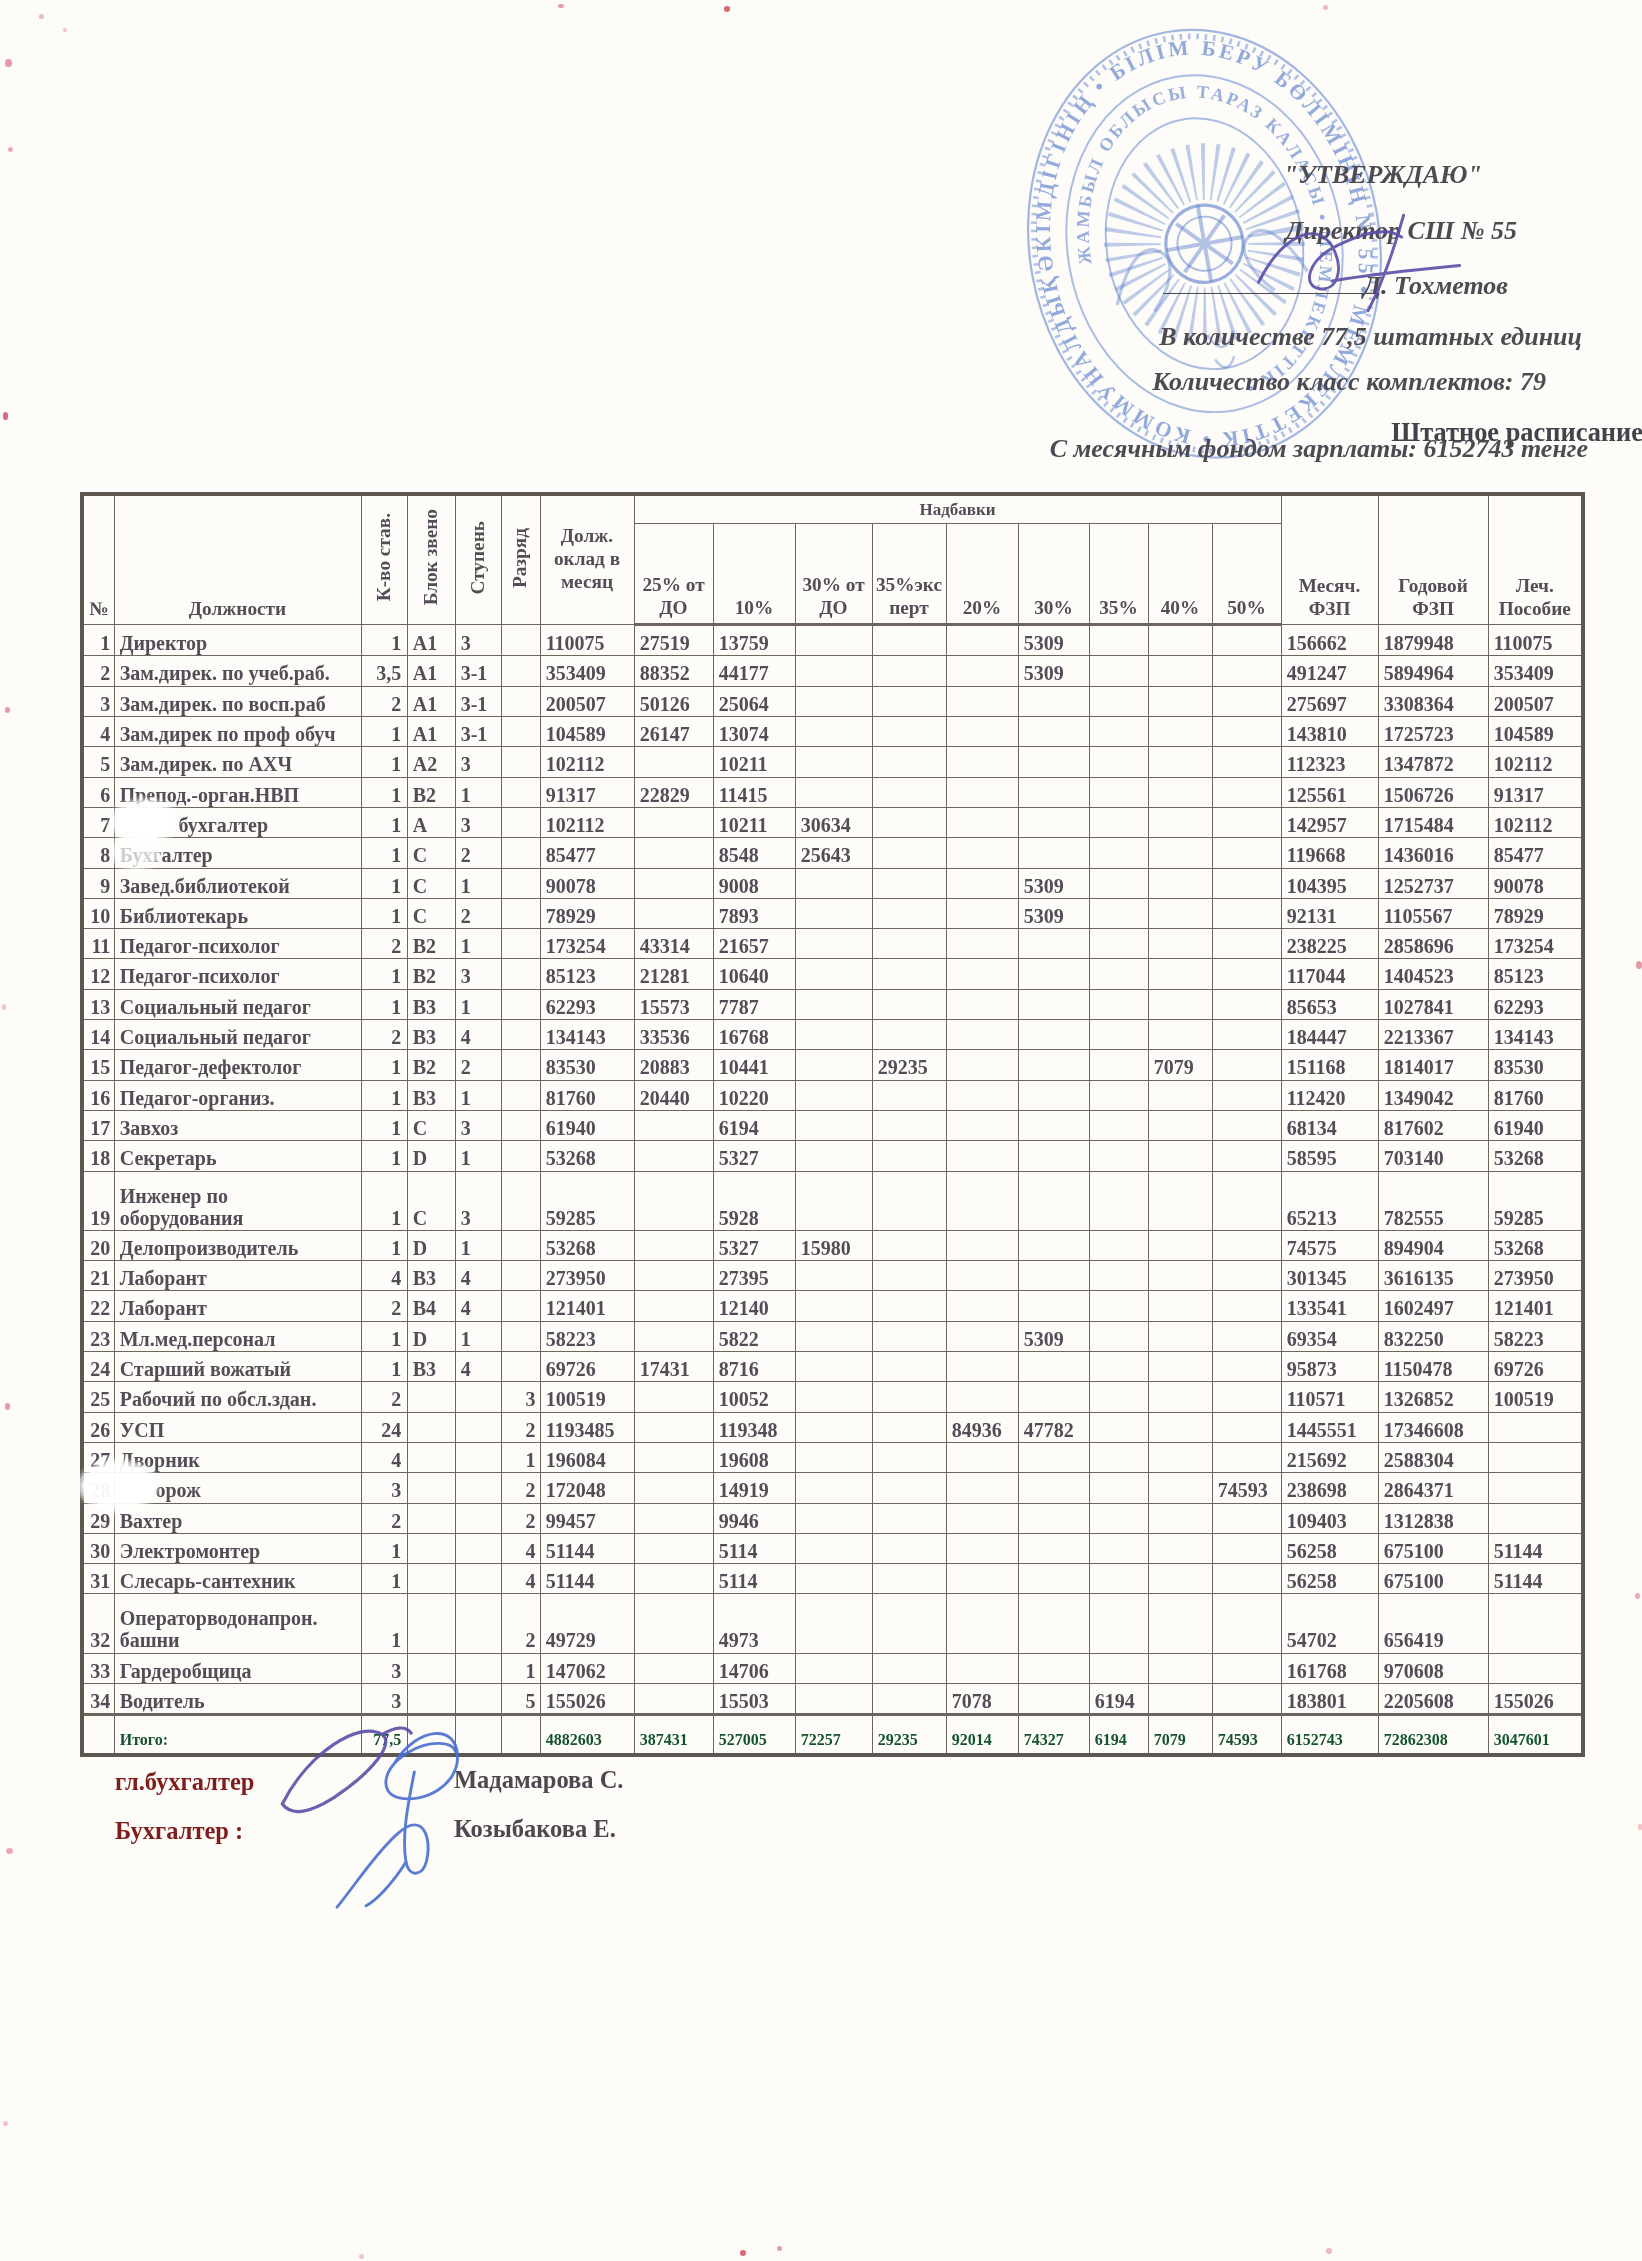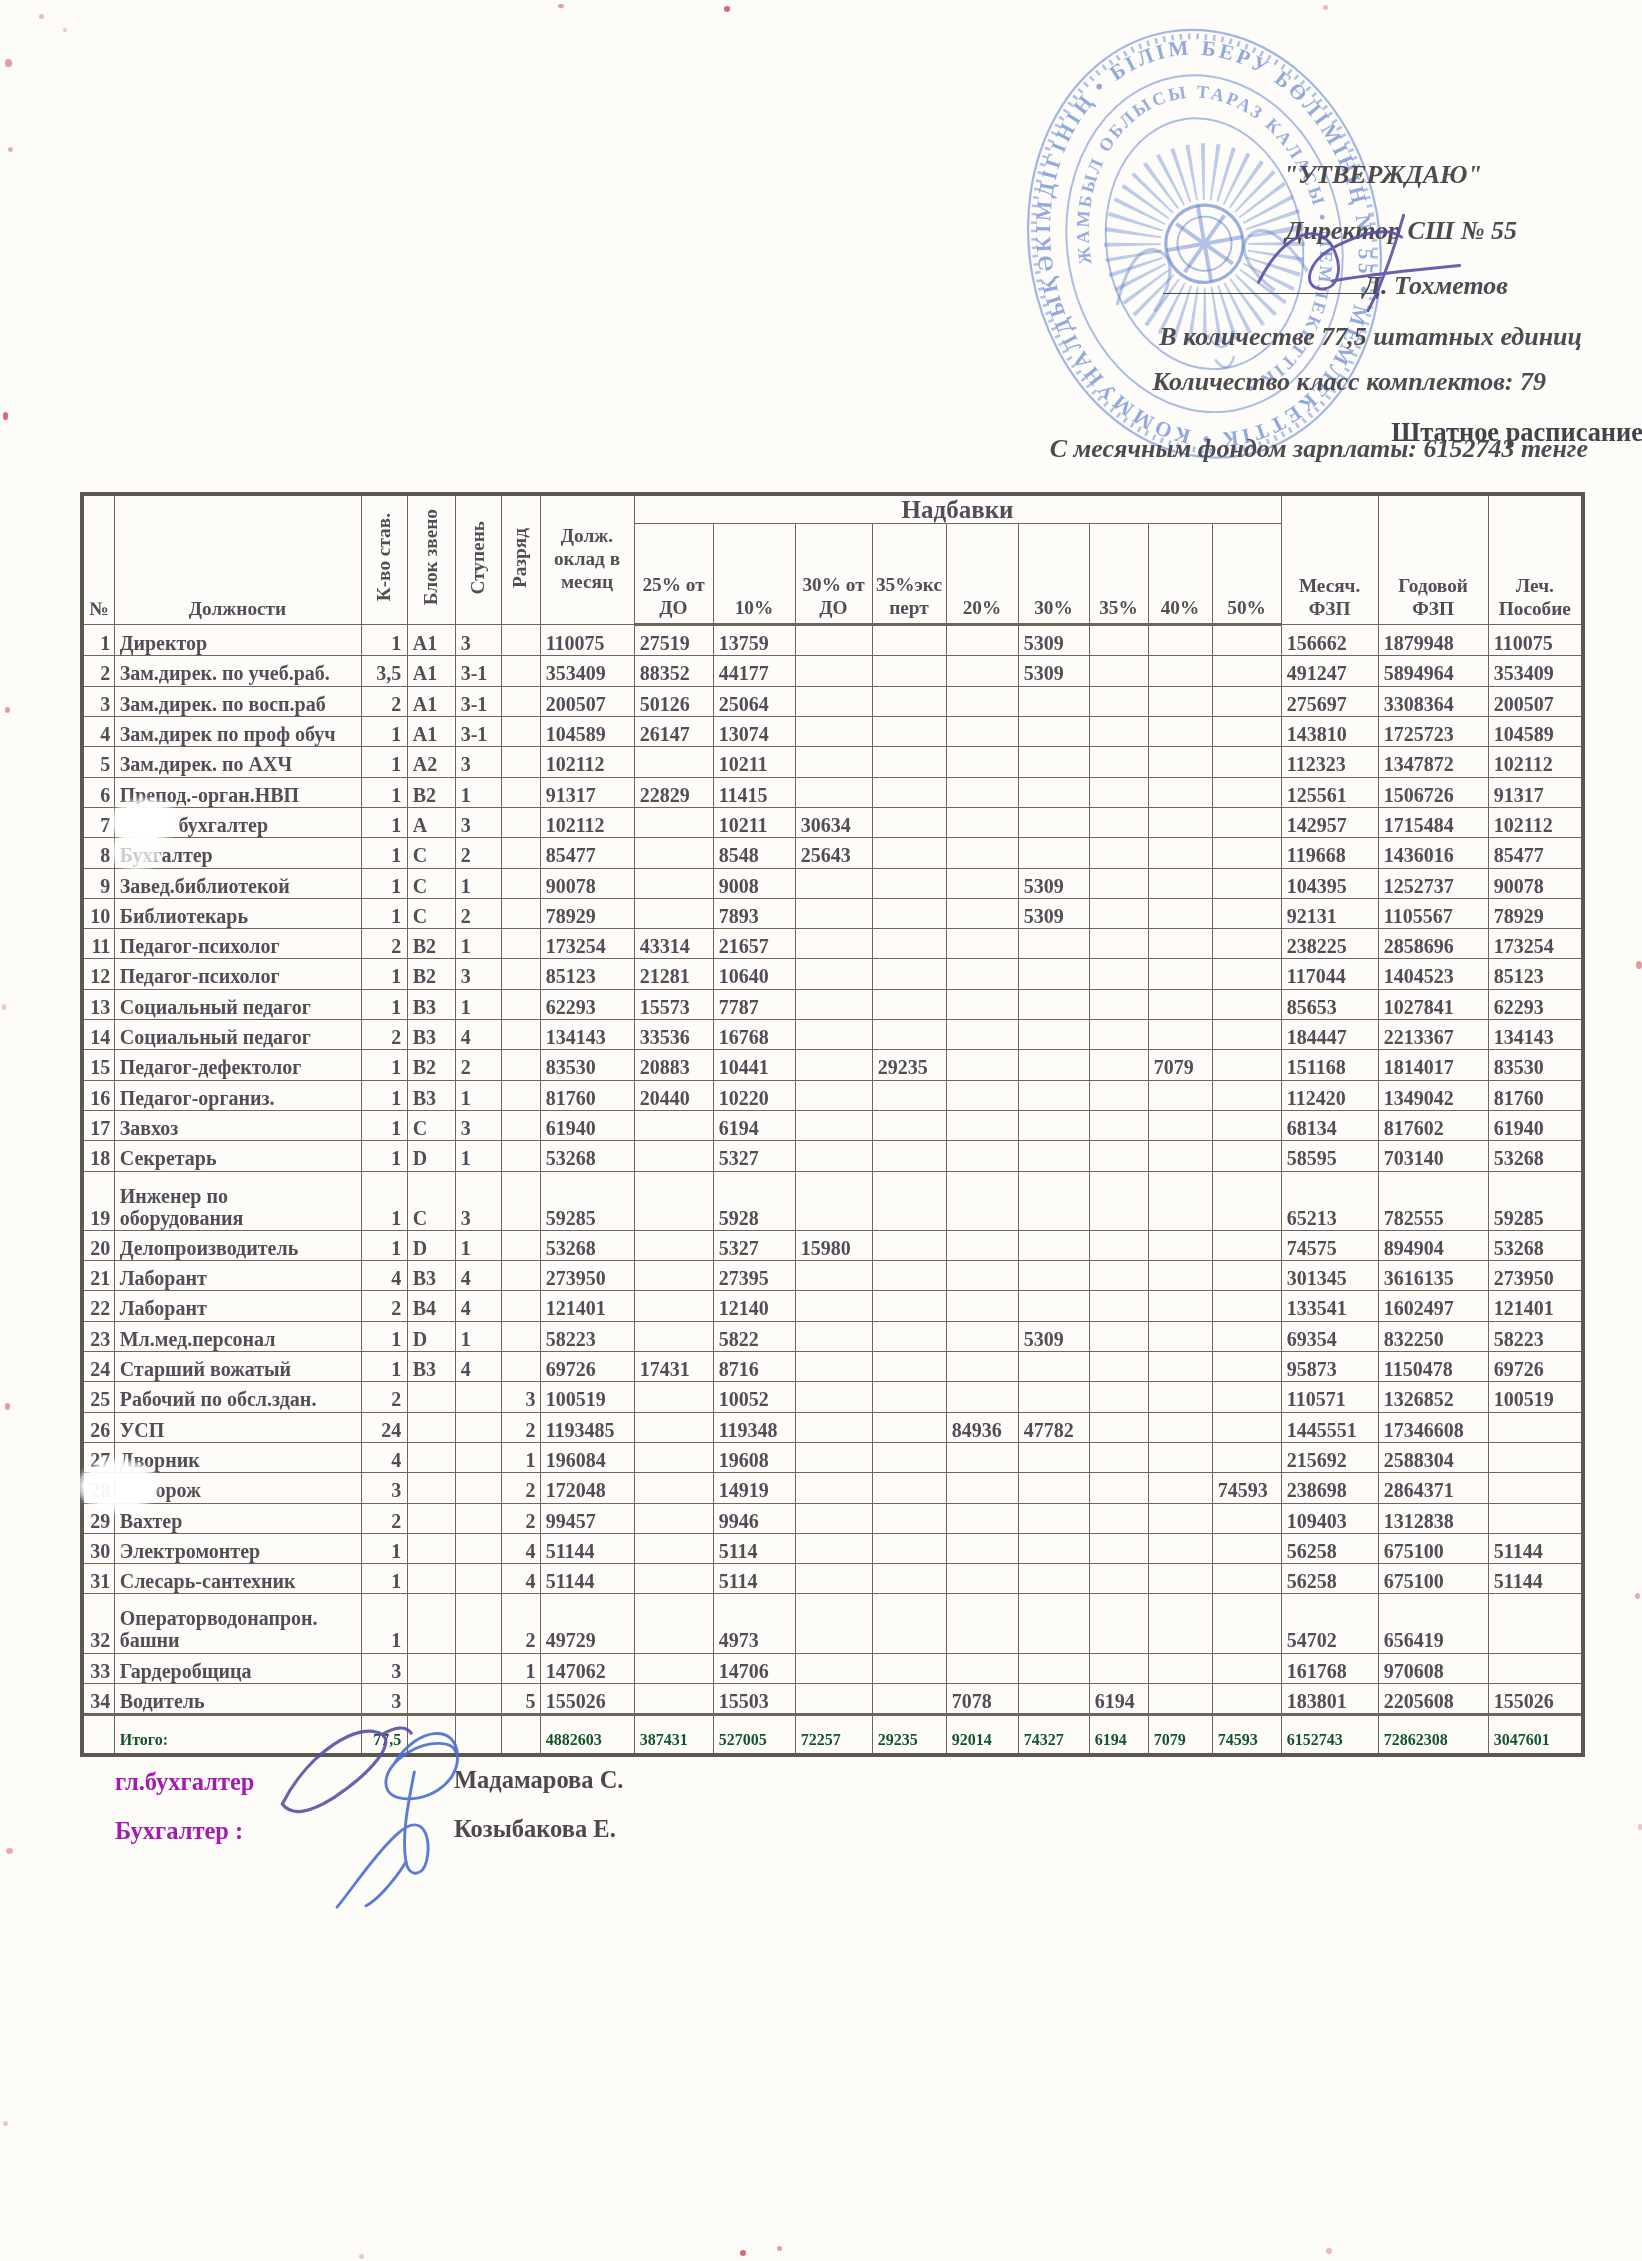--- a/index.html
+++ b/index.html
@@ -25,21 +25,21 @@
   table.tbl{
     border-collapse:collapse;table-layout:fixed;width:1505px;
     border:4.5px solid #5e574f;
   }
   .tbl th,.tbl td{
     border:1.9px solid #6e665e;
     font-weight:700;color:#534d57;
     overflow:visible;
   }
   .tbl th{font-size:19.3px;vertical-align:bottom;padding:0 2.6px 3.9px 2.6px;text-align:center;line-height:23px;}
-  .tbl .c-nadb{height:26px;vertical-align:middle;font-size:25px;padding-bottom:1.3px;}
+  .tbl .c-nadb{height:26px;vertical-align:middle;font-size:17px;padding-bottom:1.3px;}
   .tbl tr.hr2 th{height:95px;}
   .tbl th.c-num{text-align:left;padding-left:5.2px;}
   .tbl th.c-rot{vertical-align:middle;padding:0;}
   .vert{
     display:inline-block;writing-mode:vertical-rl;transform:rotate(180deg);
     font-size:19.3px;white-space:nowrap;line-height:1.05;
   }
   .tbl th.c-oklad{vertical-align:middle;}
   .tbl th.brk{word-break:break-all;}
   .tbl td{font-size:20px;height:28px;vertical-align:bottom;padding:0 2.6px 1.3px 5.2px;text-align:left;line-height:22px;}
@@ -55,21 +55,21 @@
     position:absolute;display:block;border-radius:50%;
     background:rgba(255,255,255,.95);
     box-shadow:0 0 5.2px 3.9px rgba(255,255,255,.85);
   }
   .blob.b7{left:0px;top:-5.2px;width:59px;height:37px;}
   .blob.b8{left:-1.3px;top:-3.9px;width:46px;height:35px;background:rgba(255,255,255,.72);box-shadow:0 0 3.9px 2.6px rgba(255,255,255,.6);}
   .blob.b28{left:-33px;top:-9px;width:72px;height:44px;}
   td.ind-lg{padding-left:64px;}
   td.ind-md{padding-left:41px;}
   
-  .foot{position:absolute;z-index:2;font-weight:700;font-size:24.5px;color:#a21caf;white-space:nowrap;}
+  .foot{position:absolute;z-index:2;font-weight:700;font-size:24.5px;color:#7f1d1d;white-space:nowrap;}
   .bot-sig{position:absolute;left:263px;top:1701px;width:219px;height:219px;z-index:3;}
   
   .dot{position:absolute;border-radius:50%;z-index:5;}
 </style>
 </head>
 <body>
 
 <svg class="stamp" viewBox="0 0 600 710">
   <g transform="rotate(-10 300 360)" fill="none">
     <ellipse cx="300" cy="360" rx="272" ry="334" stroke="rgba(86,123,205,.55)" stroke-width="3.5"></ellipse>

